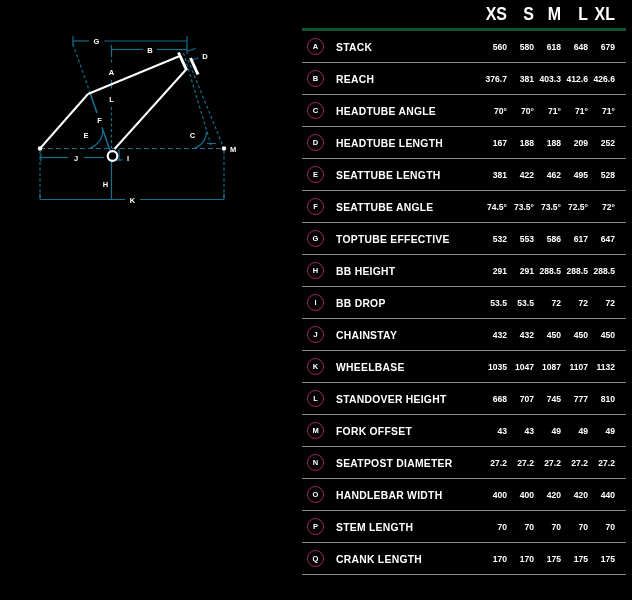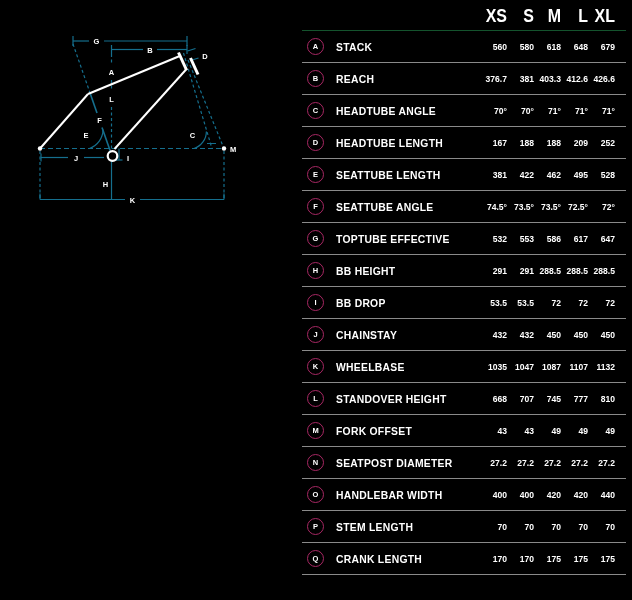--- a/index.html
+++ b/index.html
@@ -1,20 +1,20 @@
 <!DOCTYPE html>
 <html style="--teal: #156f8e; --magenta: #a82864;"><head>
 <meta charset="utf-8">
 <style>
   html,body{margin:0;padding:0;background:#000;}
   .screen{position:relative;width:632px;height:600px;background:#000;overflow:hidden;
           font-family:"Liberation Sans",sans-serif;}
   svg text{font-family:"Liberation Sans",sans-serif;font-weight:bold;font-size:7.5px;fill:#fff;}
   .geo-table{position:absolute;left:302px;top:0;width:324px;}
-  .header-row{display:flex;align-items:flex-end;height:31px;border-bottom:1px solid #14532d;
+  .header-row{display:flex;align-items:flex-end;height:31px;border-bottom:3px solid #14532d;
               padding:0 11px 3px 0;box-sizing:border-box;}
   .header-row .spacer-letter{width:34px;}
   .header-row .spacer-label{flex:1;}
   .header-row .val-cell{font-size:19px;font-weight:bold;color:#fff;
                         transform:scaleX(0.84);transform-origin:right center;}
   .geo-row{display:flex;align-items:center;height:32px;border-bottom:1px solid #8a8a8a;
            padding-right:11px;box-sizing:border-box;}
   .letter-cell{width:34px;display:flex;align-items:center;padding-left:5px;box-sizing:border-box;}
   .letter-badge{width:15px;height:15px;border:1.5px solid var(--magenta,#a82864);border-radius:50%;
                 display:flex;align-items:center;justify-content:center;box-sizing:content-box;}

